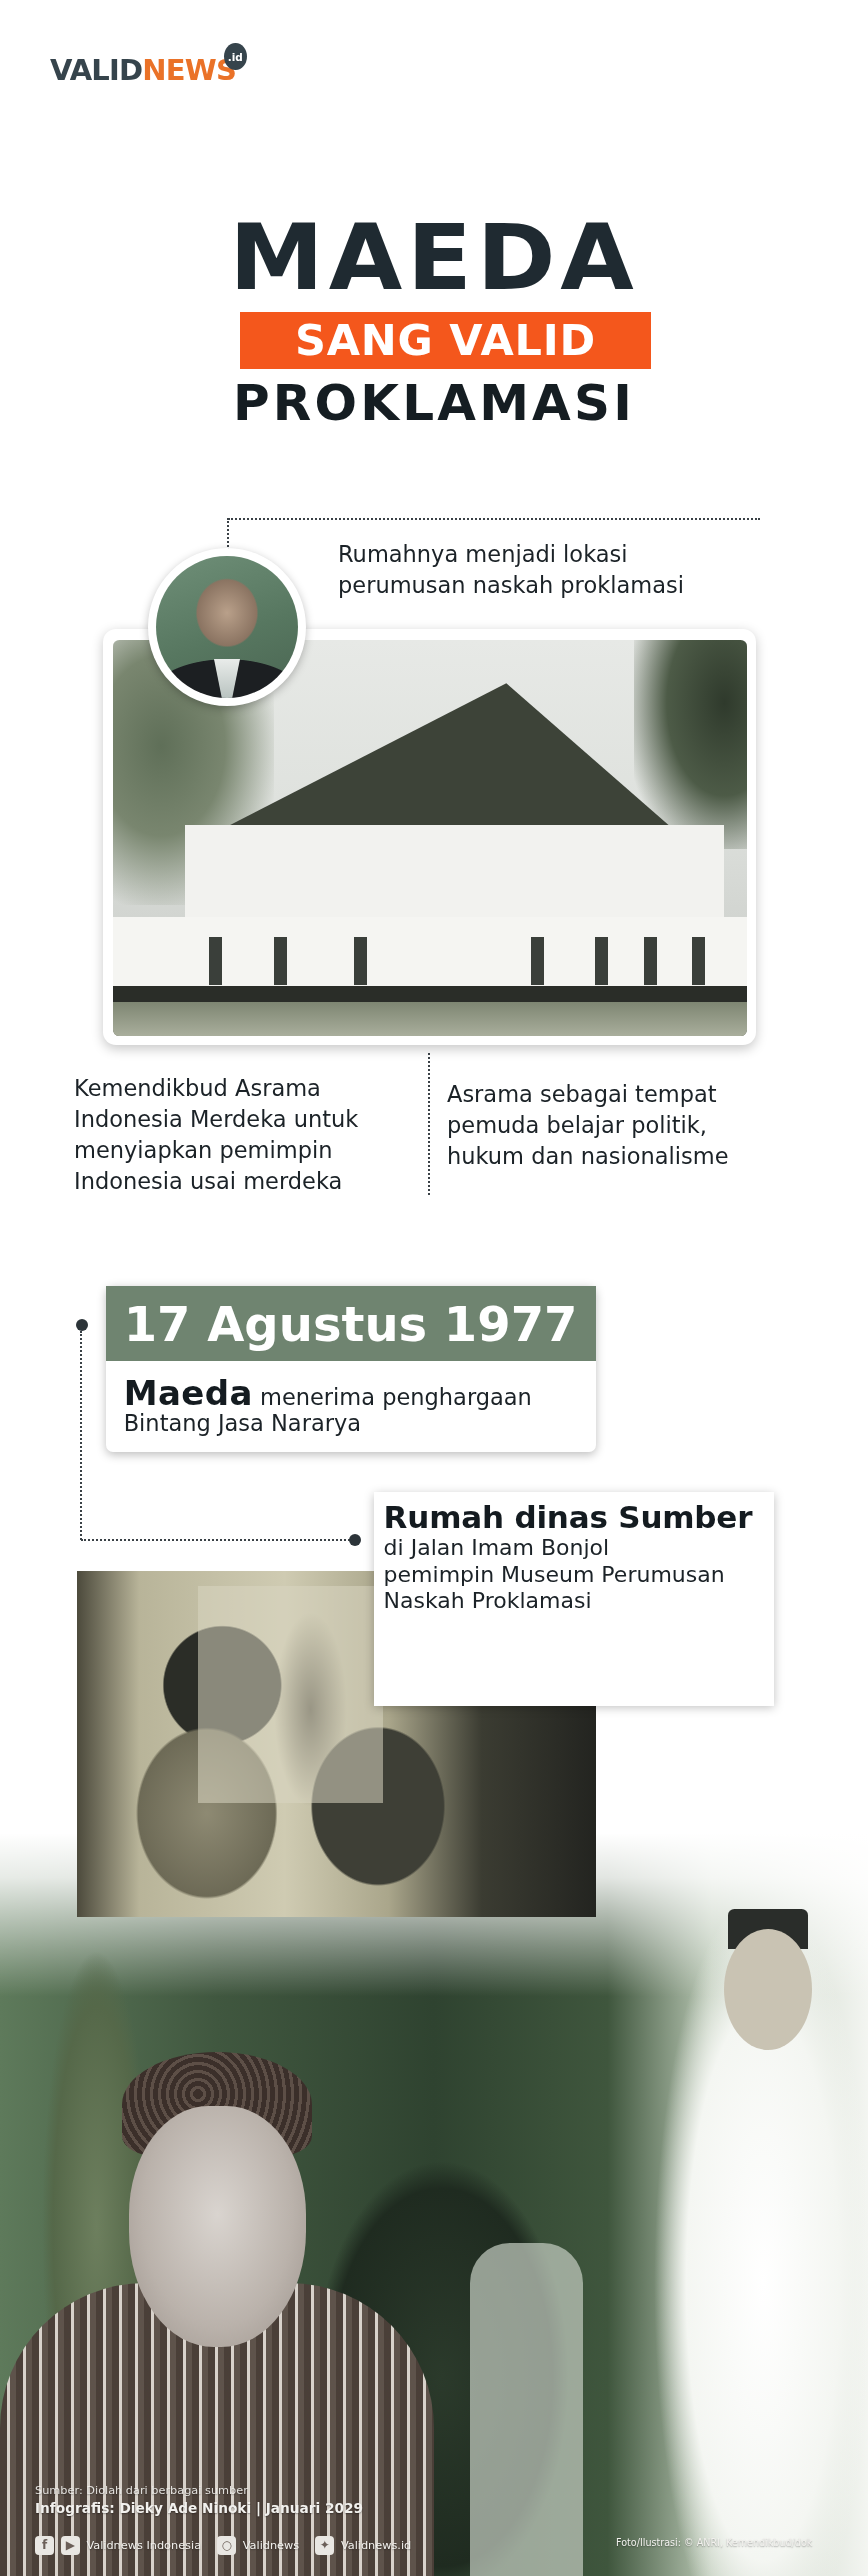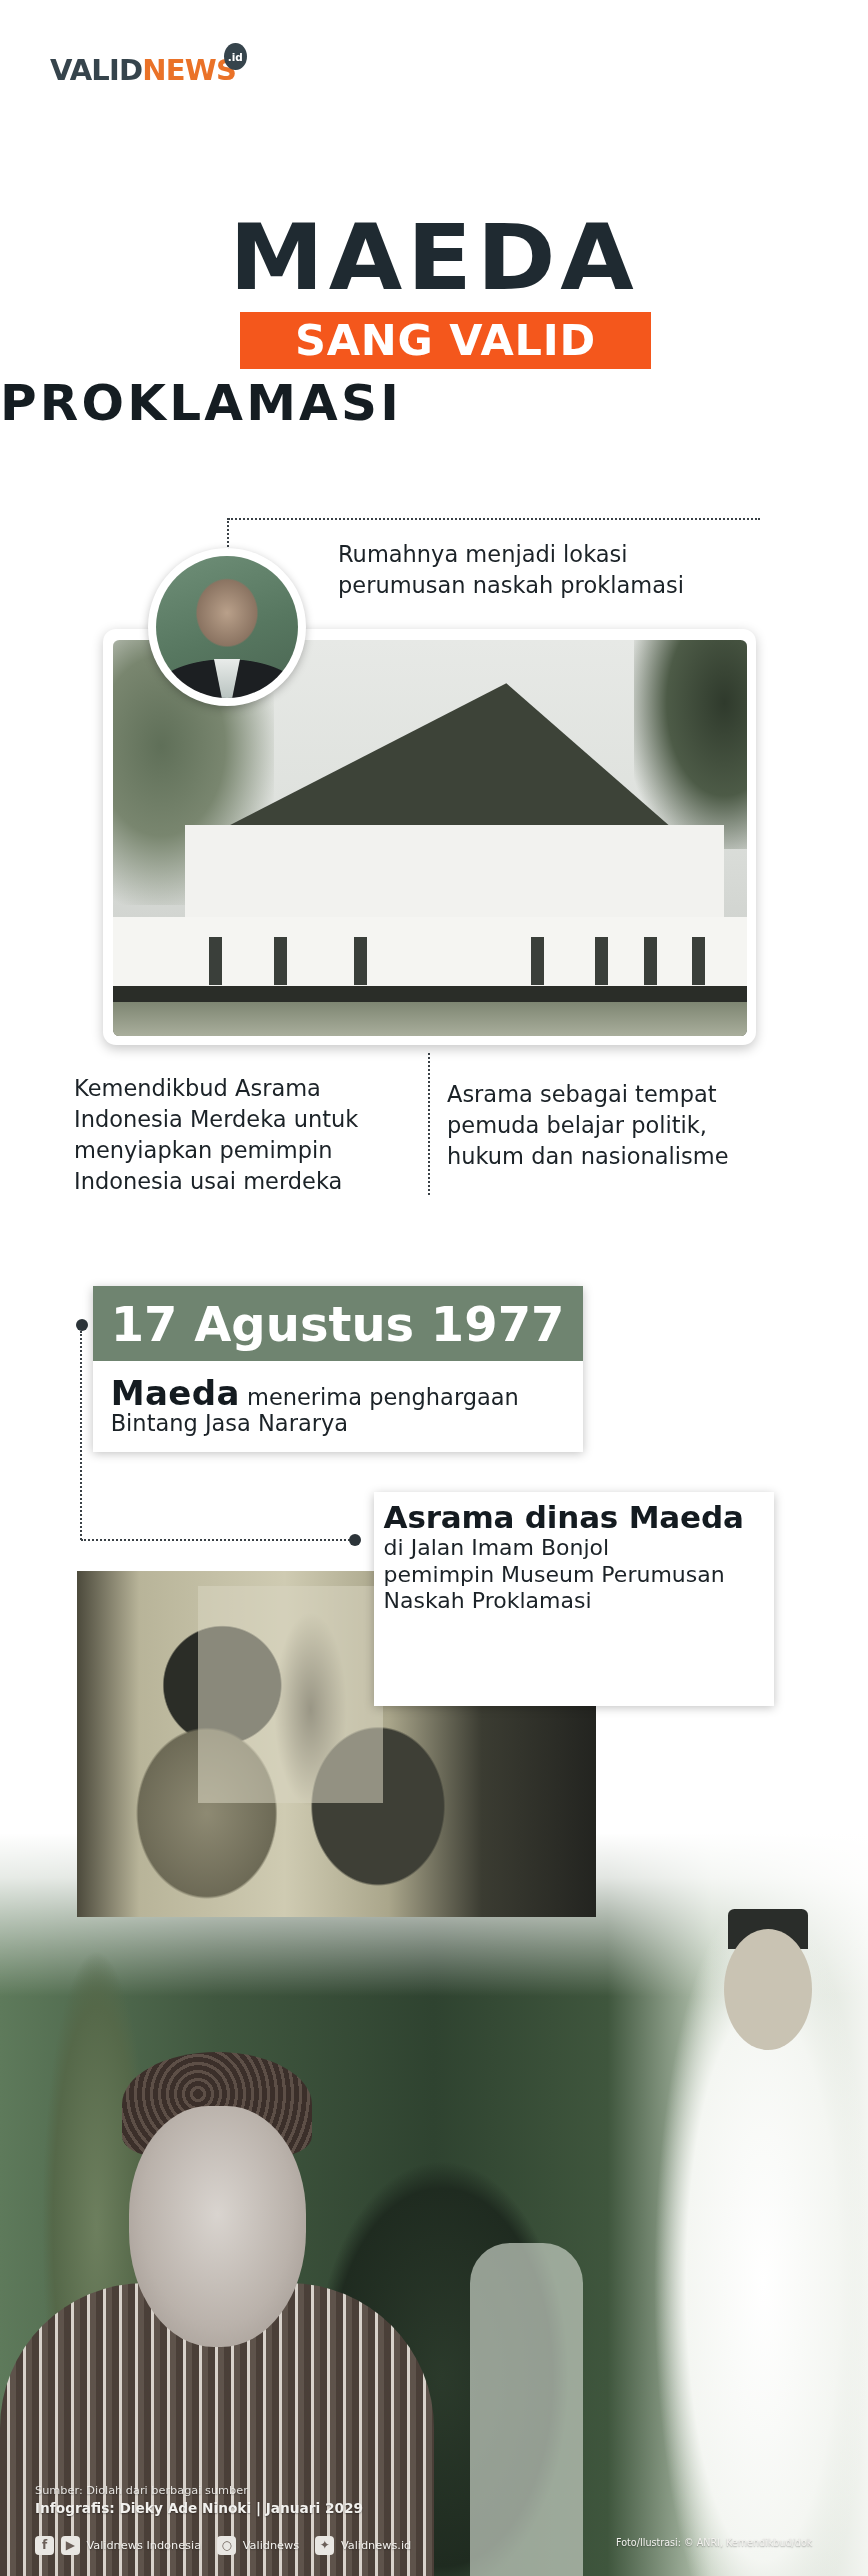--- a/index.html
+++ b/index.html
@@ -11,21 +11,21 @@
   
   .logo { left: 50px; top: 53px; height: 32px; display: flex; align-items: flex-end; font-family: "DejaVu Sans", sans-serif; font-weight: 700; font-size: 29px; letter-spacing: -0.8px; line-height: 1; }
   .logo .valid { color: #36444c; }
   .logo .news { color: #ea7228; }
   .logo .id-badge { position: absolute; left: 174px; top: -9.6px; width: 22.5px; height: 27px; border-radius: 50%; background: #36444c; color: #fff; font-size: 10.5px; font-weight: 700; display: flex; align-items: center; justify-content: center; letter-spacing: 0; }
 
   
   .title-main { left: 0; width: 868px; top: 211px; text-align: center; font-family: "DejaVu Sans", sans-serif; font-weight: 900; font-size: 95px; color: #1f2a31; letter-spacing: 4.8px; line-height: 1; transform: scaleY(0.95); }
   .title-bar { left: 240px; top: 312px; width: 411px; height: 57px; background: #f4571c; display: flex; align-items: center; justify-content: center; }
   .title-bar span { color: #ffffff; font-weight: 700; font-size: 43px; letter-spacing: 0.8px; line-height: 1; }
-  .title-sub { left: 0; width: 868px; top: 378px; text-align: left; font-weight: 700; font-size: 50px; color: #151d22; letter-spacing: 3.2px; line-height: 1; }
+  .title-sub { left: 0; width: 868px; top: 378px; text-align: center; font-weight: 700; font-size: 50px; color: #151d22; letter-spacing: 3.2px; line-height: 1; }
 
   
   .dot-h { height: 0; border-top: 2.4px dotted #3a4146; }
   .dot-v { width: 0; border-left: 2.4px dotted #3a4146; }
   .node { width: 12px; height: 12px; border-radius: 50%; background: #2c3439; }
 
   
   .callout { font-family: "DejaVu Sans", sans-serif; font-size: 22.5px; line-height: 31px; color: #1b2227; font-weight: 400; }
 
   
@@ -45,21 +45,21 @@
   .house-photo .roof { position: absolute; left: 80px; top: 43px; width: 498px; height: 161px; background: #3d4338; clip-path: polygon(0 100%, 63% 0, 100% 100%); }
   .house-photo .upper { position: absolute; left: 72px; top: 185px; width: 539px; height: 96px; background: #f2f2ef; }
   .house-photo .lower { position: absolute; left: 0; top: 277px; width: 634px; height: 80px; background: #f5f5f2; }
   .house-photo .base { position: absolute; left: 0; top: 346px; width: 634px; height: 16px; background: #2a2d28; }
   .house-photo .lawn { position: absolute; left: 0; top: 362px; width: 634px; height: 34px; background: linear-gradient(#7e8672, #a9ae9c); }
   .house-photo .win { position: absolute; width: 13px; height: 48px; background: #3a3f3a; }
 
   
   .card { background: #ffffff; box-shadow: 0 2.4px 9.6px rgba(0,0,0,0.25); z-index: 4; }
   .card-head { background: #6f8470; color: #ffffff; font-weight: 700; display: flex; align-items: center; }
-  .card1 { left: 93px; top: 1286px; width: 490px; height: 166px; }
+  .card1 { left: 106px; top: 1286px; width: 490px; height: 166px; border-radius: 7px; }
   .card1 .card-head { height: 75px; padding-left: 17.7px; font-size: 48px; letter-spacing: 0; }
   .card1 .card-body { padding: 16px 0 0 17.7px; font-size: 22.5px; line-height: 26px; color: #1b2227; }
   .card1 .em { font-weight: 700; font-size: 34px; line-height: 32px; letter-spacing: 0.4px; color: #141b20; }
 
   .card2 { left: 374px; top: 1492px; width: 400px; height: 214px; }
   .card2 .card-head { height: 78px; padding-left: 14.5px; font-size: 50px; letter-spacing: 0; }
   .card2 .card-body { padding: 8px 0 0 9.6px; color: #1b2227; }
   .card2 .em { display: block; font-weight: 700; font-size: 31px; line-height: 35px; color: #141b20; letter-spacing: -0.2px; }
   .card2 .rest { display: block; font-size: 22px; line-height: 26.5px; }
 
@@ -170,21 +170,21 @@
     <span>Bintang Jasa Nararya</span>
   </div>
 </div>
 
 <div class="abs museum">
   <div class="board"></div>
 </div>
 
 <div class="abs card card2">
   <div class="card-body">
-    <span class="em">Asrama dinas Maeda</span>
+    <span class="em">Rumah dinas Sumber</span>
     <span class="rest">di Jalan Imam Bonjol</span>
     <span class="rest">pemimpin Museum Perumusan</span>
     <span class="rest">Naskah Proklamasi</span>
   </div>
 </div>
 
 <div class="abs collage">
   <div class="soldier"></div>
   <div class="crowd"></div>
   <div class="suit-light"></div>

